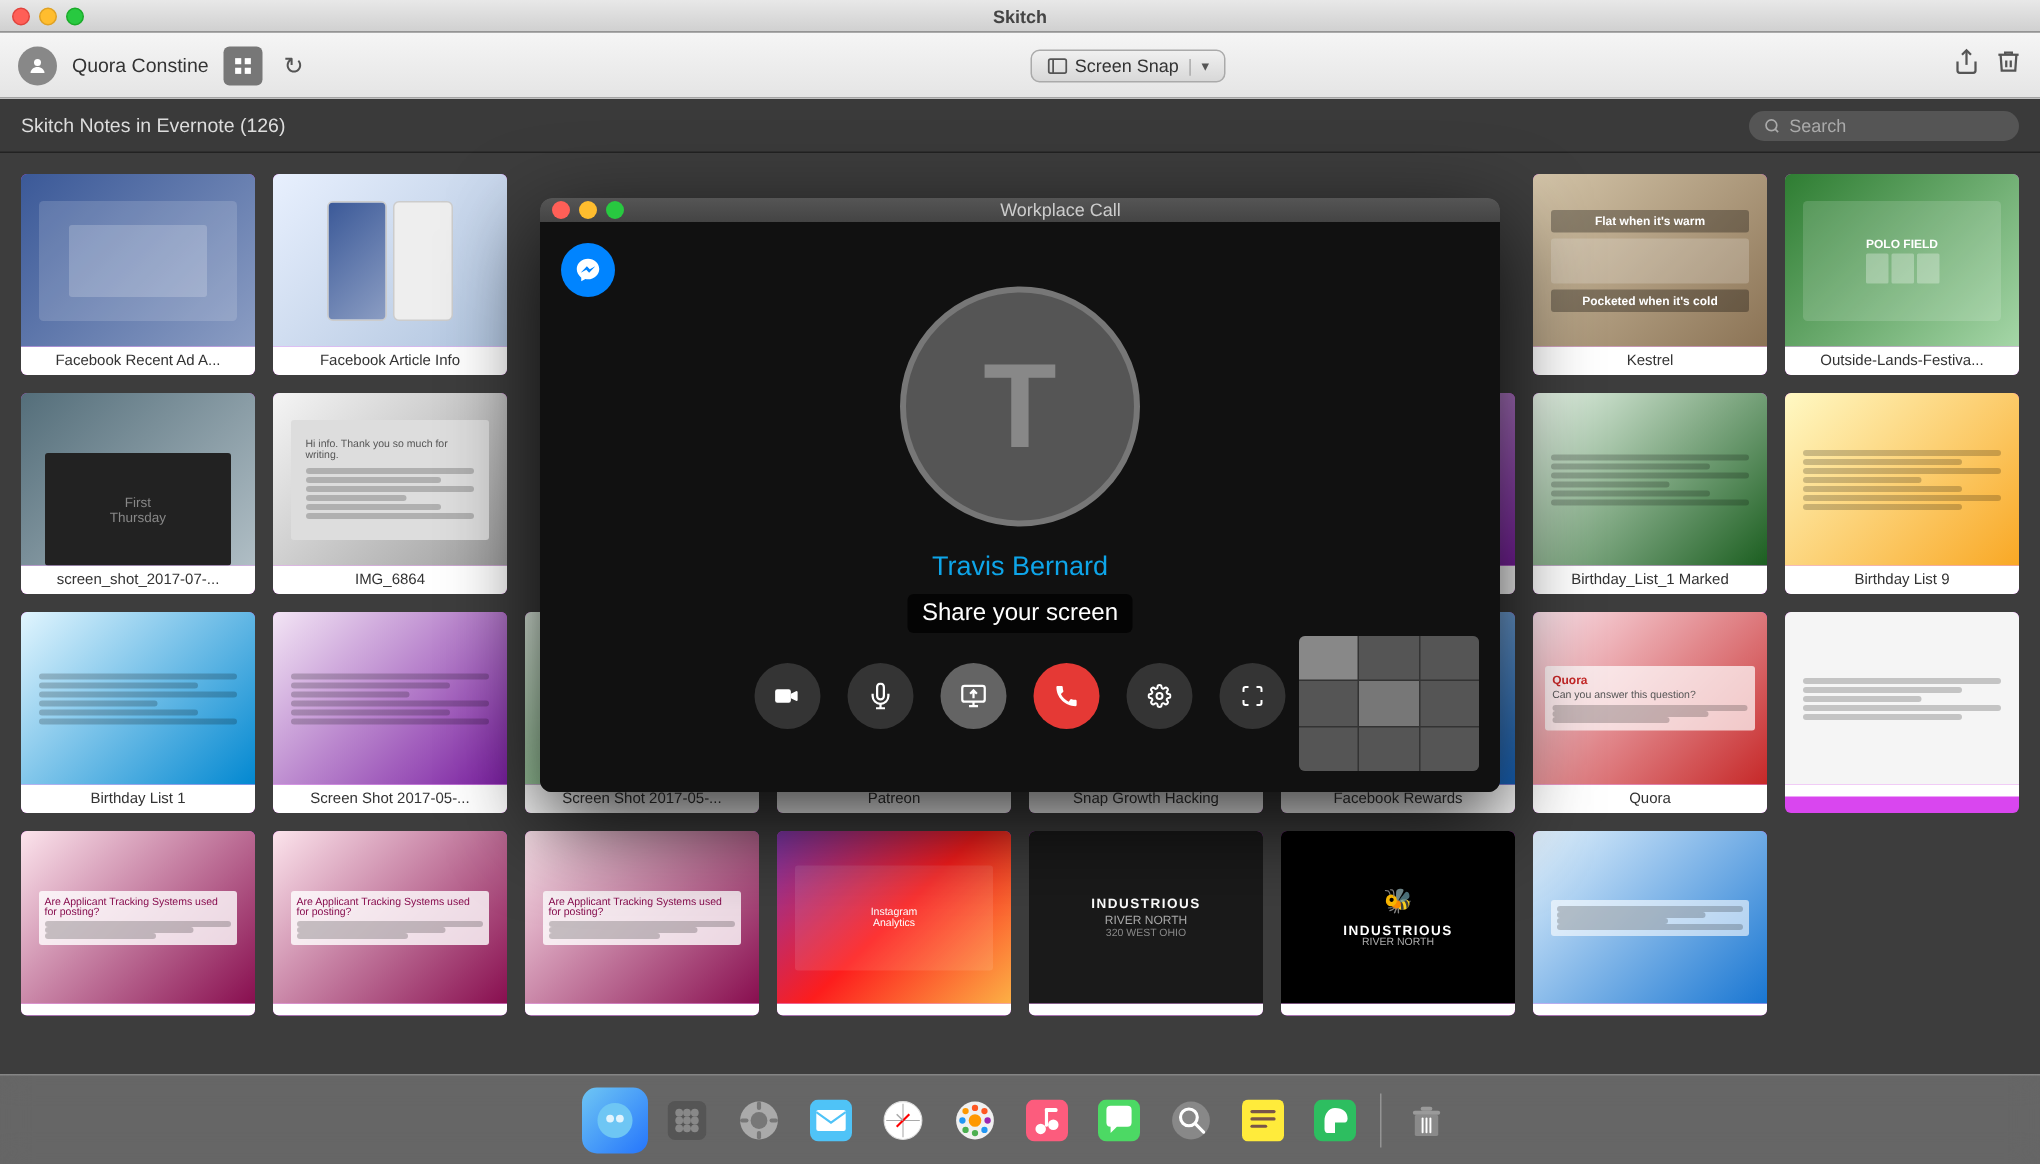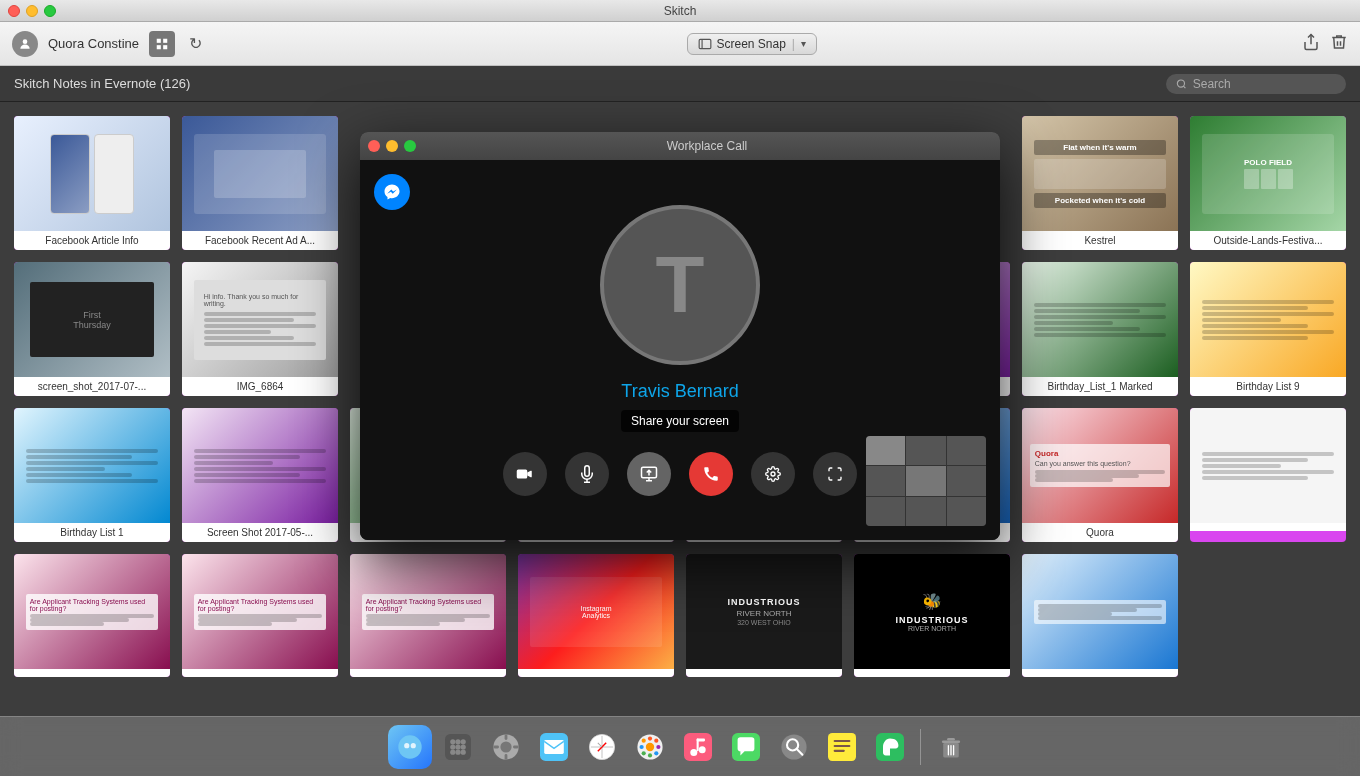--- a/index.html
+++ b/index.html
@@ -18,21 +18,21 @@
       background: linear-gradient(to bottom, #e8e8e8, #d0d0d0);
       display: flex;
       align-items: center;
       justify-content: center;
       position: relative;
       border-bottom: 1px solid #aaa;
     }
     .title-bar-title {
       font-size: 12px;
       color: #444;
-      font-weight: 400;
+      font-weight: 700;
     }
     .traffic-lights {
       position: absolute;
       left: 8px;
       display: flex;
       gap: 6px;
       align-items: center;
     }
     .tl { width: 12px; height: 12px; border-radius: 50%; }
     .tl-close { background: #ff5f57; border: 1px solid #e0443e; }
@@ -154,21 +154,21 @@
       overflow: hidden;
       text-overflow: ellipsis;
       background: #fff;
     }
 
     
     .thumb-fb-article { background: linear-gradient(135deg, #e8f0fe 0%, #b0c4de 100%); }
     .thumb-fb-ad { background: linear-gradient(135deg, #3b5998 0%, #8b9dc3 100%); }
     .thumb-kestrel { background: linear-gradient(135deg, #d4c5a9 0%, #8b7355 100%); }
     .thumb-outside-lands { background: linear-gradient(135deg, #2e7d32 0%, #a5d6a7 100%); }
-    .thumb-screen-shot { background: linear-gradient(135deg, #546e7a 0%, #b0bec5 100%); }
+    .thumb-screen-shot { background: linear-gradient(135deg, #546e7a 0%, #b0bec5 100%); align-items: flex-end; }
     .thumb-img { background: linear-gradient(135deg, #f5f5f5 0%, #9e9e9e 100%); }
     .thumb-birthday-2 { background: linear-gradient(135deg, #fff9c4 0%, #f9a825 100%); }
     .thumb-birthday-1 { background: linear-gradient(135deg, #e1f5fe 0%, #0288d1 100%); }
     .thumb-ss-05a { background: linear-gradient(135deg, #f3e5f5 0%, #7b1fa2 100%); }
     .thumb-ss-05b { background: linear-gradient(135deg, #e8f5e9 0%, #388e3c 100%); }
     .thumb-patreon { background: linear-gradient(135deg, #fff3e0 0%, #f57c00 100%); }
     .thumb-snap { background: linear-gradient(135deg, #fffde7 0%, #f9a825 100%); }
     .thumb-fb-rewards { background: linear-gradient(135deg, #e3f2fd 0%, #1565c0 100%); }
     .thumb-quora { background: linear-gradient(135deg, #fce4ec 0%, #c62828 100%); }
     .thumb-birthday-marked { background: linear-gradient(135deg, #e8f5e9 0%, #1b5e20 100%); }
@@ -198,21 +198,21 @@
     .video-window {
       width: 640px;
       background: #1a1a1a;
       border-radius: 8px;
       overflow: hidden;
       box-shadow: 0 20px 60px rgba(0,0,0,0.8);
       pointer-events: all;
       margin-top: 110px;
     }
     .video-titlebar {
-      height: 28px;
+      height: 16px;
       background: linear-gradient(to bottom, #555, #444);
       display: flex; align-items: center;
       padding: 0 8px;
       gap: 6px;
     }
     .video-tl { width: 12px; height: 12px; border-radius: 50%; }
     .video-tl-close { background: #ff5f57; }
     .video-tl-min { background: #ffbd2e; }
     .video-tl-max { background: #28c940; }
     .video-title {
@@ -240,21 +240,21 @@
       font-size: 80px; font-weight: bold; color: #888;
       border: 4px solid #777;
       margin-bottom: 16px;
     }
     .caller-name {
       font-size: 18px; color: #0ea5e9; font-weight: 500; margin-bottom: 8px;
     }
     .share-screen-tooltip {
       background: rgba(0,0,0,0.75);
       color: #fff;
-      font-size: 12px;
+      font-size: 16px;
       padding: 4px 10px;
       border-radius: 4px;
       margin-bottom: 14px;
     }
     .video-controls {
       display: flex; gap: 18px; align-items: center; margin-top: 6px;
     }
     .ctrl-btn {
       width: 44px; height: 44px;
       border-radius: 50%;
@@ -389,36 +389,36 @@
         <line x1="21" y1="21" x2="16.65" y2="16.65"></line>
     </svg>
     <input type="text" placeholder="Search" style="">
   </div>
 </div>
 
 <div class="main-area">
   <div class="notes-grid">
 
     <div class="note-card">
+      <div class="note-thumb thumb-fb-ad">
+        <div style="width:85%;height:80px;background:rgba(255,255,255,0.15);border-radius:3px;display:flex;align-items:center;justify-content:center;">
+          <div style="width:70%;height:60%;background:rgba(255,255,255,0.2);border-radius:2px;"></div>
+        </div>
+      </div>
+      <div class="note-label">Facebook Recent Ad A...</div>
+    </div>
+
+    <div class="note-card">
       <div class="note-thumb thumb-fb-article">
         <div class="phone-mockup">
           <div class="phone-screen" style="background:linear-gradient(135deg,#3b5998,#8b9dc3);"></div>
           <div class="phone-screen" style="background:#eee;"></div>
         </div>
       </div>
       <div class="note-label">Facebook Article Info</div>
-    </div>
-
-    <div class="note-card">
-      <div class="note-thumb thumb-fb-ad">
-        <div style="width:85%;height:80px;background:rgba(255,255,255,0.15);border-radius:3px;display:flex;align-items:center;justify-content:center;">
-          <div style="width:70%;height:60%;background:rgba(255,255,255,0.2);border-radius:2px;"></div>
-        </div>
-      </div>
-      <div class="note-label">Facebook Recent Ad A...</div>
     </div>
 
     <div class="note-card" style="visibility:hidden;">
       <div class="note-thumb"></div>
       <div class="note-label"></div>
     </div>
     <div class="note-card" style="visibility:hidden;">
       <div class="note-thumb"></div>
       <div class="note-label"></div>
     </div>

